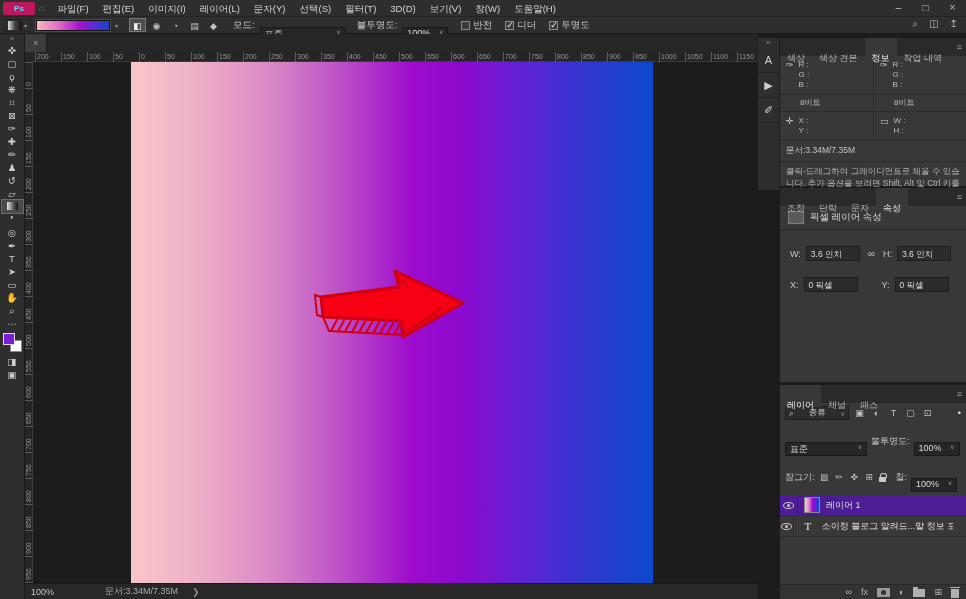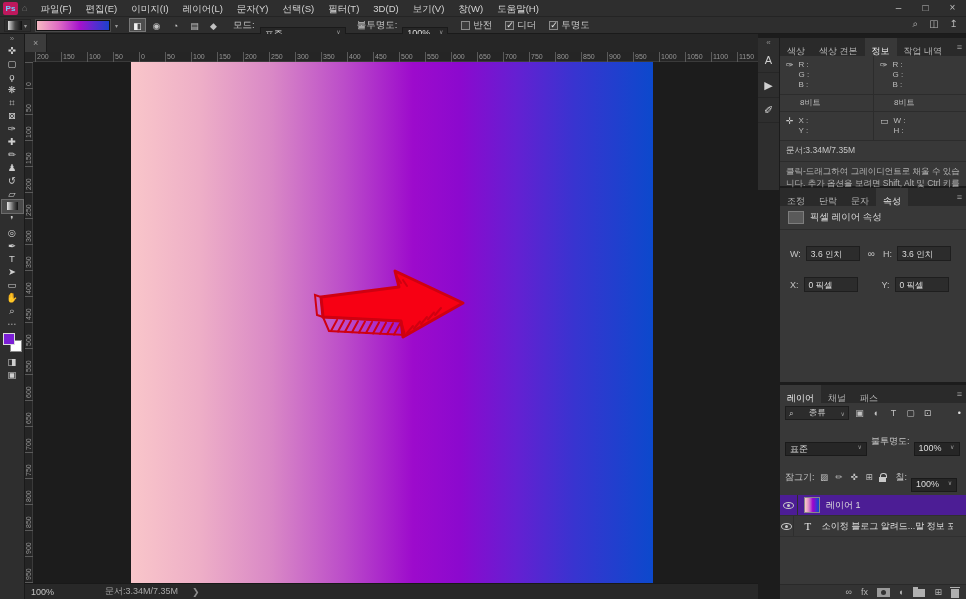--- a/index.html
+++ b/index.html
@@ -3,21 +3,21 @@
 <meta charset="utf-8">
 <style>
   * { margin:0; padding:0; box-sizing:border-box; }
   html,body { width:966px; height:599px; }
   body { position:relative; overflow:hidden; background:#1d1d1d; color:#c8c8c8;
          font-family:"Liberation Sans","DejaVu Sans",sans-serif; font-size:10px; }
 
   
   .titlebar { position:absolute; left:0; top:0; width:966px; height:17px; background:#2e2e2e;
               display:flex; align-items:center; border-bottom:1px solid #242424; }
-  .ps-logo { width:15px; height:13px; margin:0 4px 0 3px; background:#be185d; color:#6ecbff;
+  .ps-logo { width:32px; height:13px; margin:0 4px 0 3px; background:#be185d; color:#6ecbff;
              font-size:8px; font-weight:bold; text-align:center; line-height:13px; border-radius:2px; }
   .home-ic { color:#7a7a7a; font-size:9px; margin-right:6px; }
   .menu-item { padding:0 7px; color:#d4d4d4; font-size:9.5px; line-height:17px; cursor:default; }
   .win-controls { position:absolute; right:0; top:0; display:flex; }
   .win-btn { width:27px; height:16px; text-align:center; line-height:15px; color:#bdbdbd; font-size:10px; }
 
   
   .optionsbar { position:absolute; left:0; top:17px; width:966px; height:17px; background:#2e2e2e;
                 border-bottom:1px solid #1a1a1a; display:flex; align-items:center; gap:5px; padding-left:4px; }
   .tool-preset { display:flex; align-items:center; gap:2px; padding:1px 3px; border:1px solid #242424; }
@@ -84,21 +84,21 @@
   .iconstrip { position:absolute; left:0; top:4px; width:21px; height:152px; background:#2e2e2e; text-align:center; }
   .strip-collapse { color:#8a8a8a; font-size:8px; line-height:10px; }
   .strip-icon { display:block; width:21px; height:25px; line-height:25px; color:#cfcfcf; font-size:11px;
                 border-bottom:1px solid #262626; }
   .panelcol { position:absolute; left:22px; top:4px; right:0; bottom:0; }
   .panel { position:absolute; left:0; right:0; background:#383838; }
   .p-info { top:0; height:148px; }
   .p-props { top:150px; height:194px; }
   .p-layers { top:347px; bottom:0; }
   .ptabs { height:18px; background:#2a2a2a; display:flex; position:relative; }
-  .ptab { padding:4px 7px; line-height:18px; font-size:9px; color:#b5b5b5; white-space:nowrap; }
+  .ptab { padding:11px 7px; line-height:18px; font-size:9px; color:#b5b5b5; white-space:nowrap; }
   .ptab.active { background:#383838; color:#ececec; }
   .pmenu { position:absolute; right:4px; top:0; line-height:18px; color:#9c9c9c; font-size:9px; }
 
   
   .info-grid { display:grid; grid-template-columns:1fr 1fr; border-bottom:1px solid #2c2c2c; }
   .info-cell { padding:4px 6px; display:flex; gap:5px; font-size:8px; color:#bdbdbd; }
   .info-cell + .info-cell { border-left:1px solid #2c2c2c; }
   .info-cell .ic { color:#c9c9c9; font-size:9px; }
   .info-lines span { display:block; line-height:10px; }
   .bit-row { display:grid; grid-template-columns:1fr 1fr; font-size:8px; color:#bdbdbd; border-bottom:1px solid #2c2c2c; }

